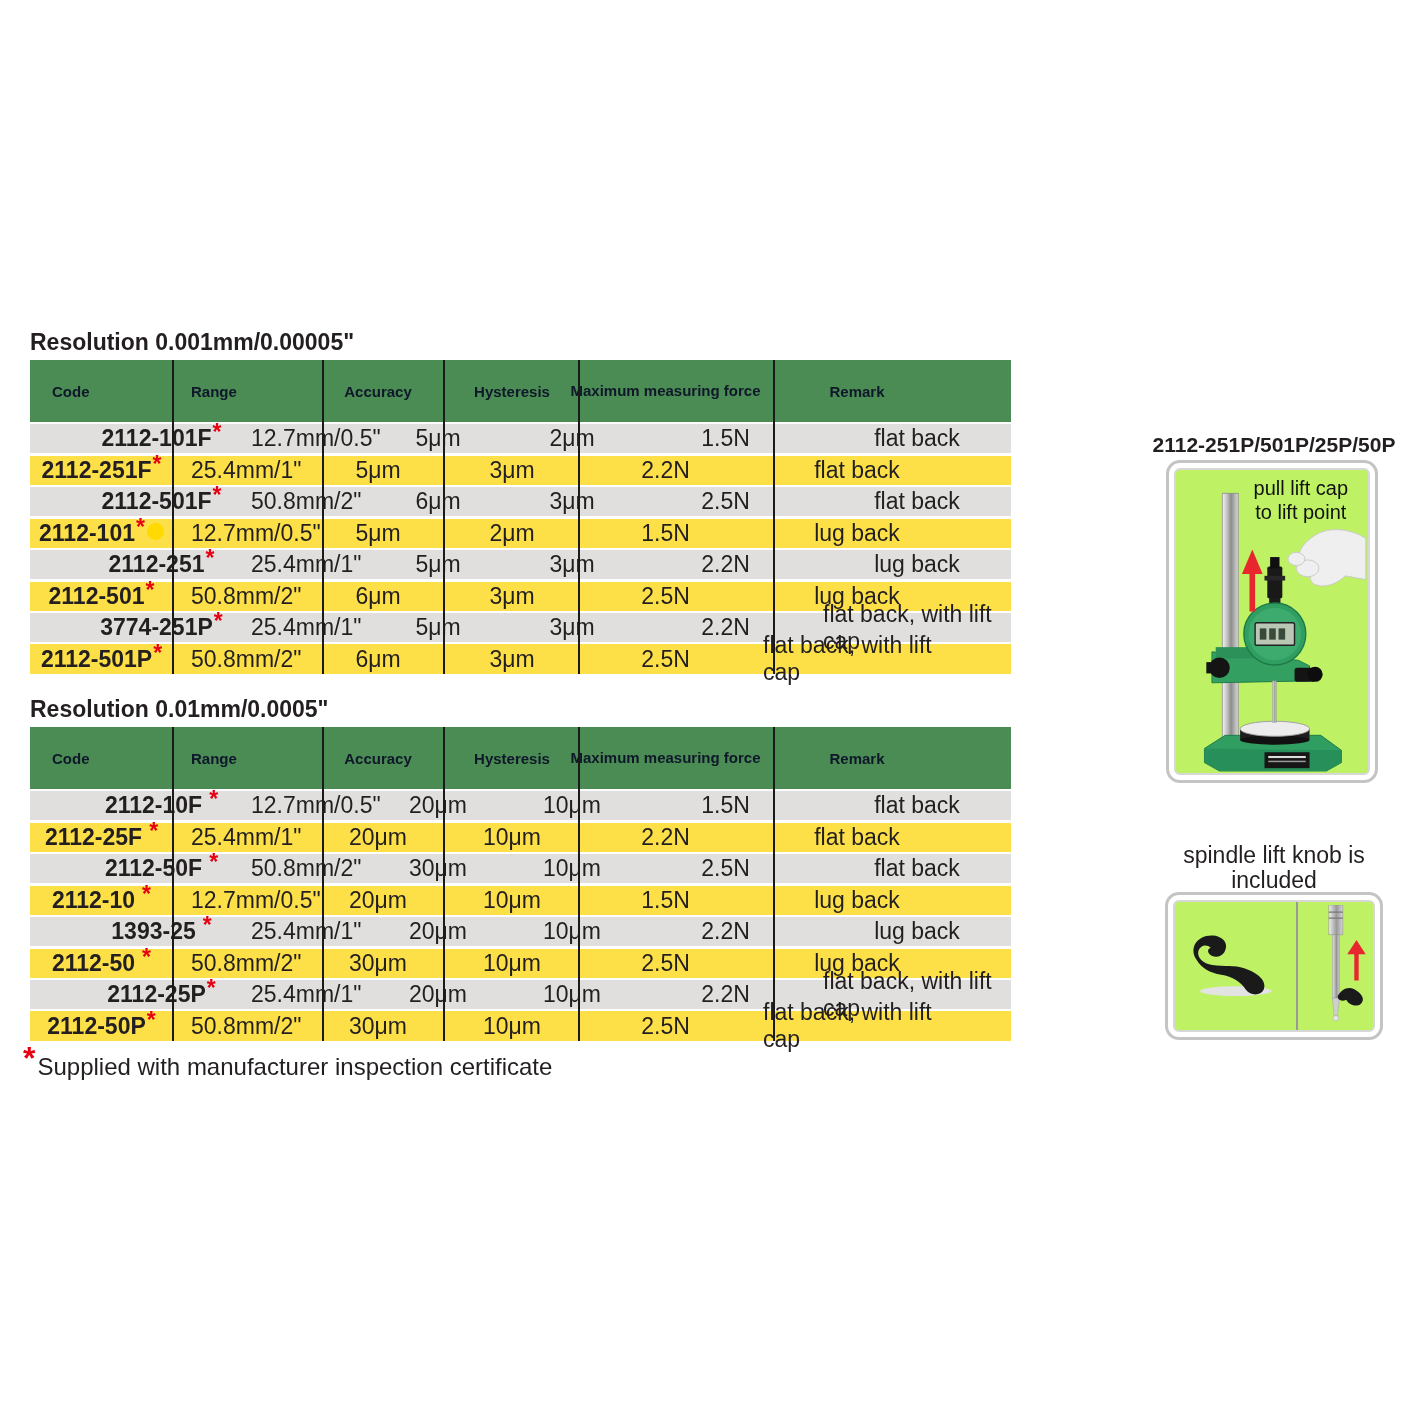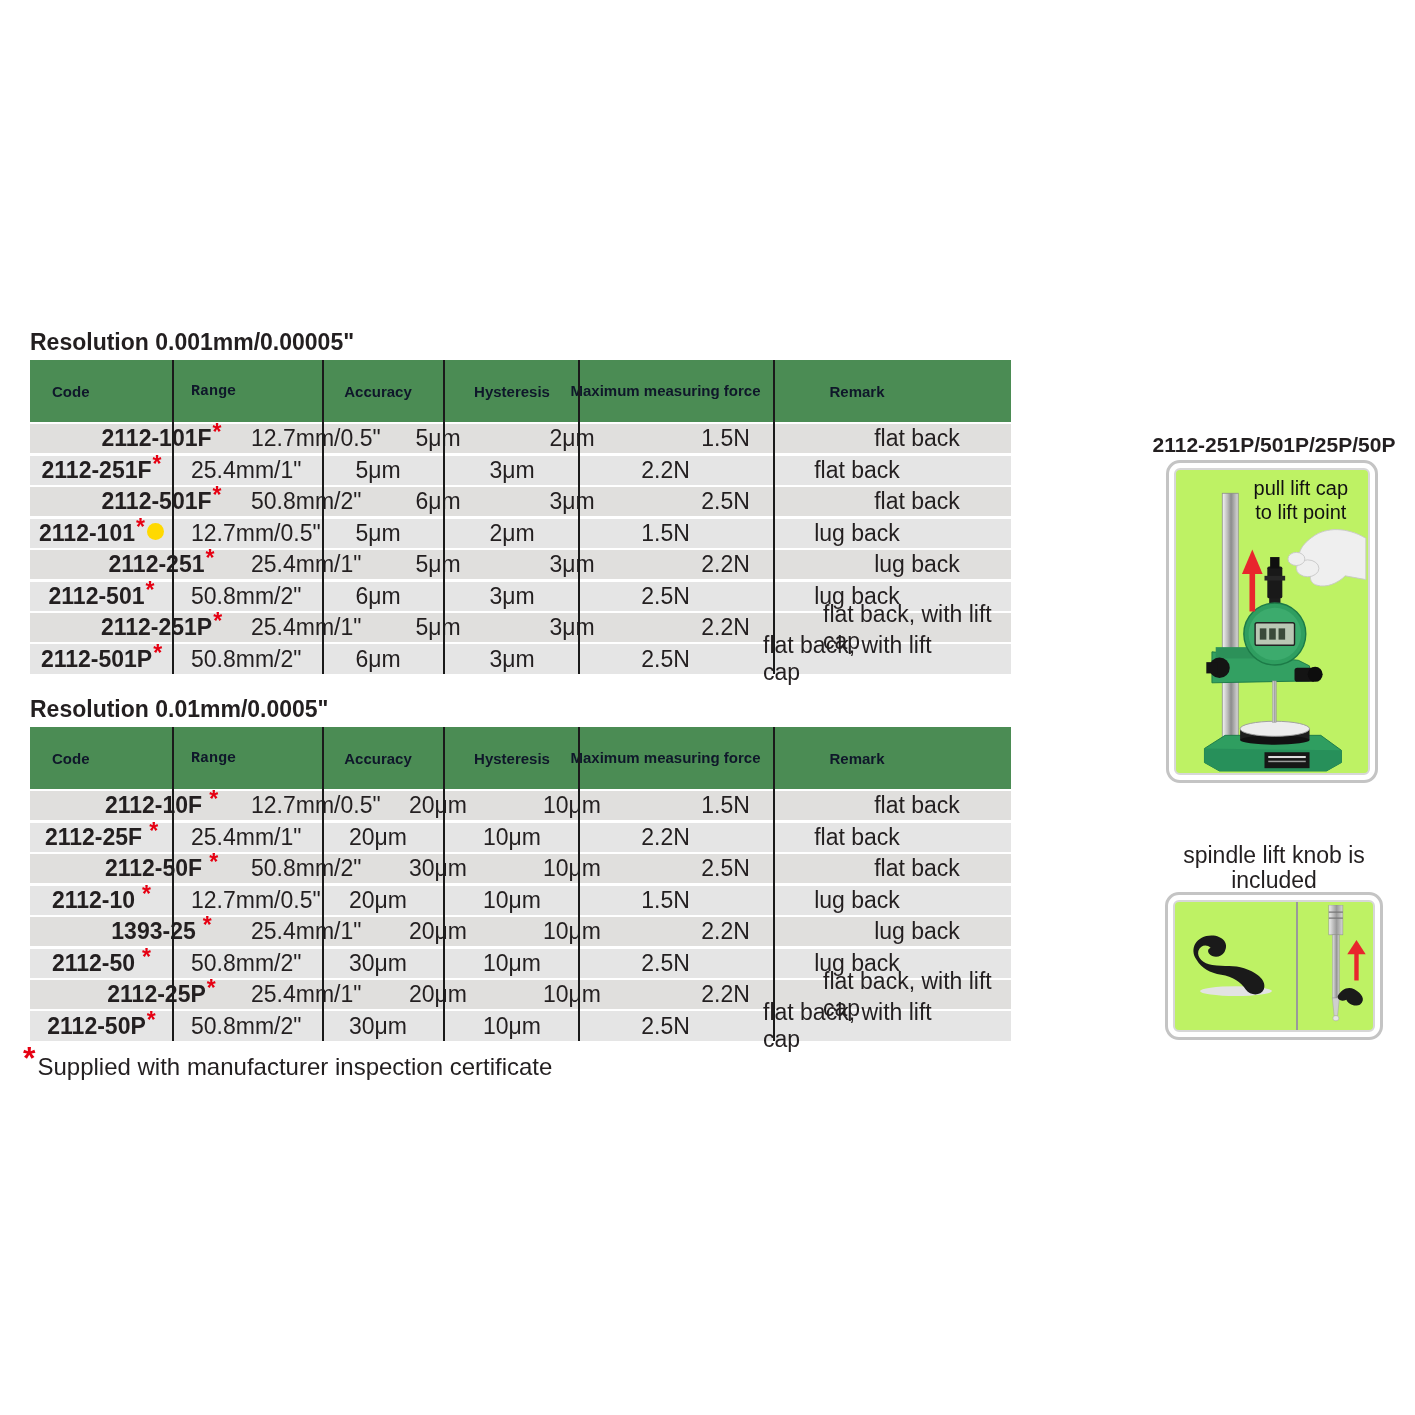--- a/index.html
+++ b/index.html
@@ -14,27 +14,27 @@
   #title2{top:696px;}
 
   .tbl{position:absolute;left:30px;width:981px;height:314px;}
   #tbl1{top:360px;}
   #tbl2{top:727px;}
 
   .hdr{display:flex;height:62px;background:#4b8c54;color:#0f172a;font-weight:bold;font-size:15px;}
   .hcell{display:flex;align-items:center;}
   .w0{width:143px;} .w1{width:150px;} .w2{width:110px;} .w3{width:135px;padding-left:23px;} .w4{width:195px;} .w5{width:188px;}
   .h0{padding-left:22px;}
-  .h1{padding-left:18px;font-family:Liberation Mono, monospace;}
+  .h1{padding-left:18px;}
   .h2,.h3,.h5{justify-content:center;}
   .h4{justify-content:center;text-align:center;line-height:26px;}
 
   .row{display:flex;height:29.4px;margin-top:2.1px;font-size:23px;}
   .row-dark{background:#e0dfdd;justify-content:flex-end;}
-  .row-lite{background:#e5e5e5;}
+  .row-lite{background:#fde047;}
   .dcell{display:flex;align-items:center;}
   .c0{justify-content:center;font-weight:bold;}
   .c1{padding-left:18px;}
   .c2,.c3,.c4,.c5{justify-content:center;}
 
   .star{color:#e60012;font-weight:bold;font-size:23px;position:relative;top:-6px;margin-left:1px;}
   .star.gapped{margin-left:7px;}
   .dot{width:17px;height:17px;border-radius:50%;background:#ffd900;display:inline-block;margin-left:2px;position:relative;top:-2px;flex:0 0 auto;}
 
   .vl{position:absolute;top:0;bottom:0;width:2px;background:#1a1a1a;}
@@ -138,21 +138,21 @@
           <span class="star">*</span>
     </div>
     <div class="dcell w1 c1">50.8mm/2"</div>
     <div class="dcell w2 c2">6μm</div>
     <div class="dcell w3 c3">3μm</div>
     <div class="dcell w4 c4">2.5N</div>
     <div class="dcell w5 c5">lug back</div>
   </div>
       <div class="row row-dark">
     <div class="dcell w0 c0">
-      <span>2112-251P</span>
+      <span>3774-251P</span>
           <span class="star">*</span>
     </div>
     <div class="dcell w1 c1">25.4mm/1"</div>
     <div class="dcell w2 c2">5μm</div>
     <div class="dcell w3 c3">3μm</div>
     <div class="dcell w4 c4">2.2N</div>
     <div class="dcell w5 c5">flat back, with lift cap</div>
   </div>
       <div class="row row-lite">
     <div class="dcell w0 c0">

